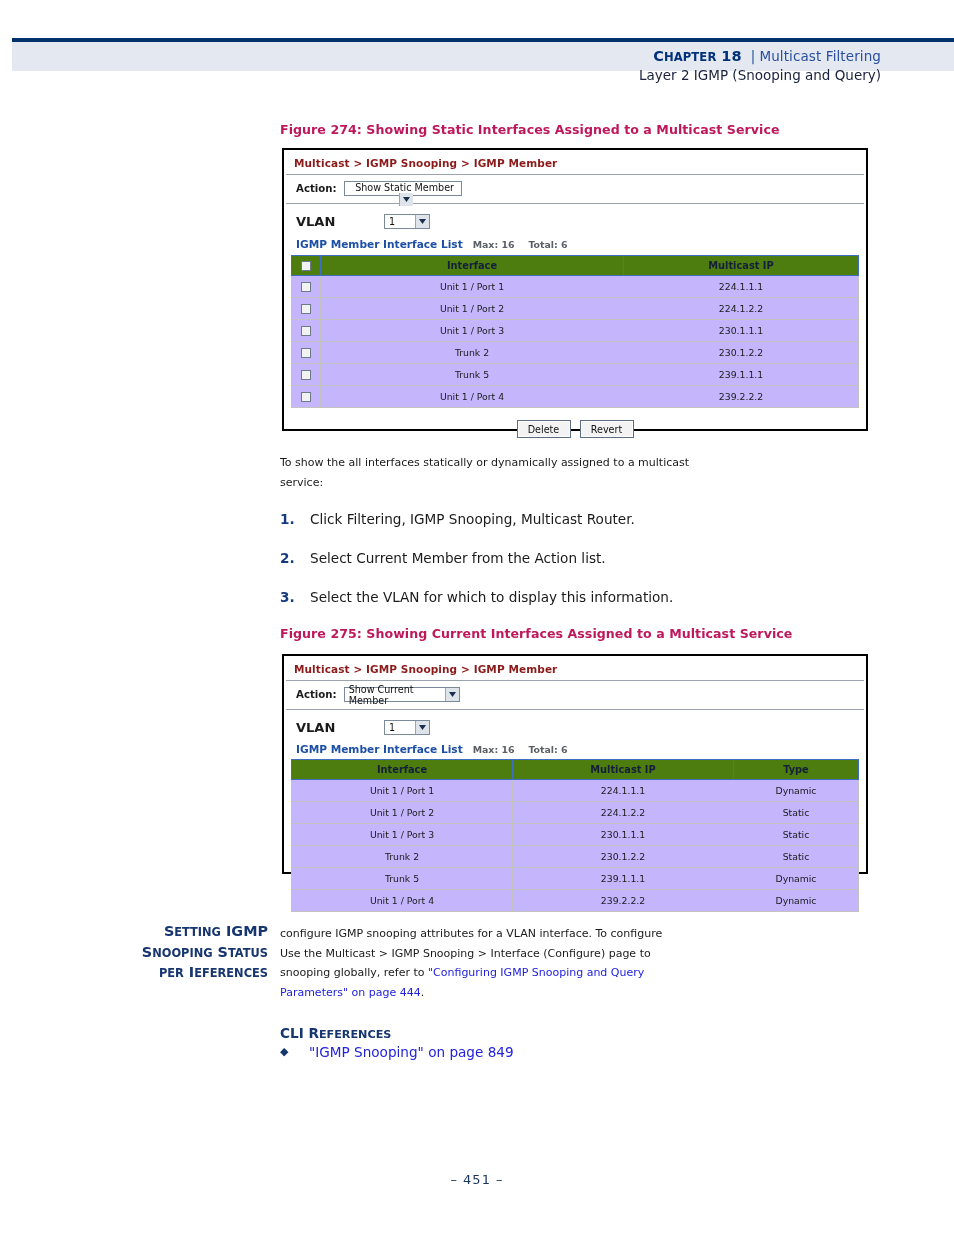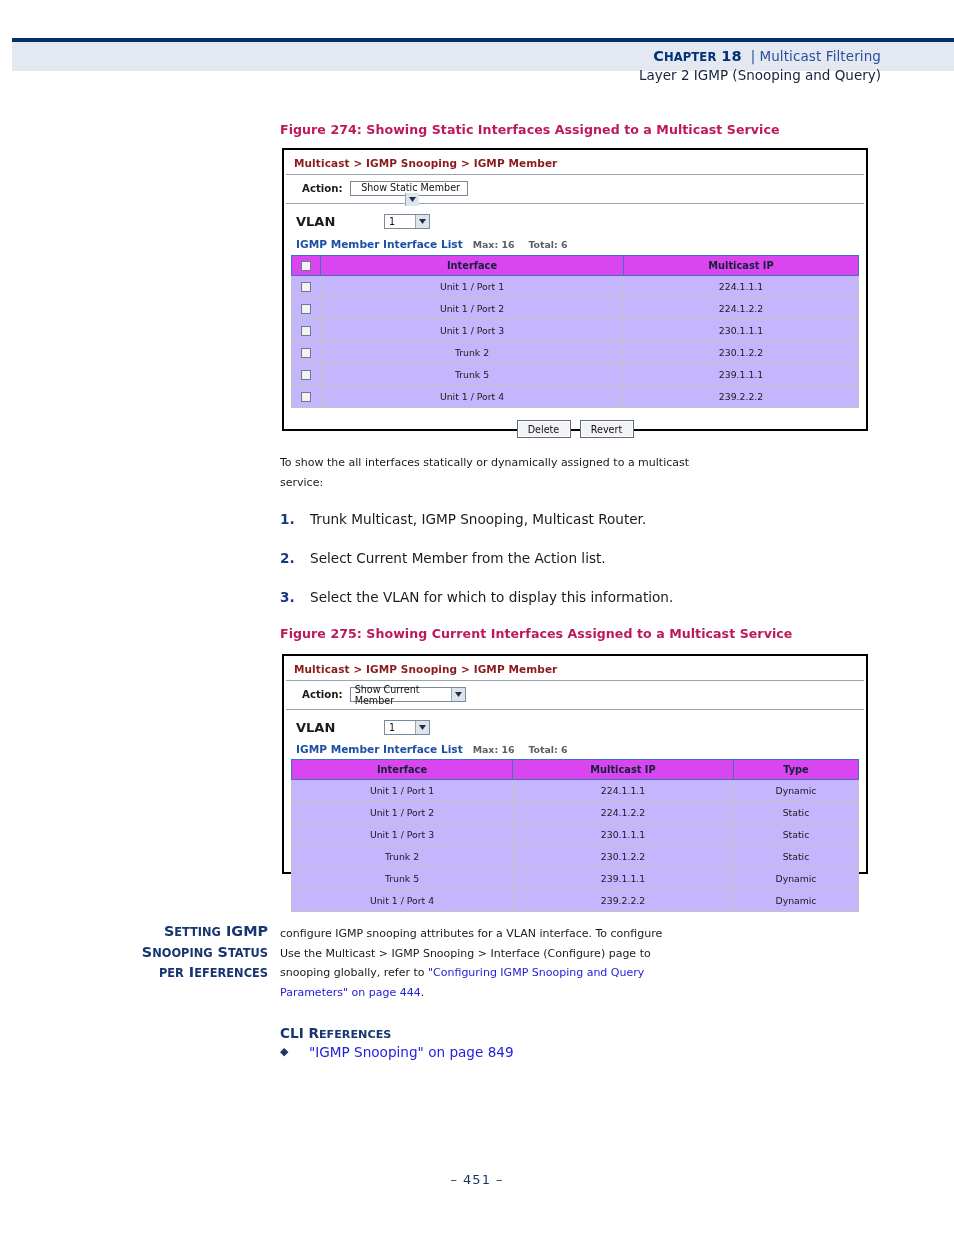--- a/index.html
+++ b/index.html
@@ -179,21 +179,21 @@
 
   .hr-thin {
     height: 1px;
     background: #9aa3ae;
     margin: 5px 2px 0 2px;
   }
 
   .action-row {
     display: flex;
     align-items: center;
-    padding: 6px 0 0 18px;
+    padding: 6px 0 0 12px;
   }
   .action-label {
     font-size: 10.2px;
     font-weight: bold;
     color: #1b1b1b;
     margin-right: 7px;
   }
 
   .sel {
     display: inline-flex;
@@ -248,21 +248,21 @@
     margin-left: 10px;
     font-weight: bold;
   }
   .list-meta.second { margin-left: 14px; }
 
   table.grid {
     border-collapse: collapse;
     table-layout: fixed;
   }
   table.grid th {
-    background: #d946ef;
+    background: #4d7c0f;
     color: #14203a;
     font-size: 9.8px;
     font-weight: bold;
     height: 17px;
     border: 1px solid #3f6fc0;
     text-align: center;
   }
   table.grid td {
     background: #c4b5fd;
     color: #1b1b1b;
@@ -400,21 +400,21 @@
   </div>
 </div>
 
 <div class="body-text" style="left:280px; top:453px; width:600px;">
   <div>To show the all interfaces statically or dynamically assigned to a multicast</div>
   <div>service:</div>
 </div>
 
 <div class="numbered" style="left:280px; top:511px; width:600px; height:20px;">
   <span class="num">1.</span>
-  <span class="txt">Trunk Multicast, IGMP Snooping, Multicast Router.</span>
+  <span class="txt">Click Filtering, IGMP Snooping, Multicast Router.</span>
 </div>
 <div class="numbered" style="left:280px; top:550px; width:600px; height:20px;">
   <span class="num">2.</span>
   <span class="txt">Select Current Member from the Action list.</span>
 </div>
 <div class="numbered" style="left:280px; top:589px; width:600px; height:20px;">
   <span class="num">3.</span>
   <span class="txt">Select the VLAN for which to display this information.</span>
 </div>
 

